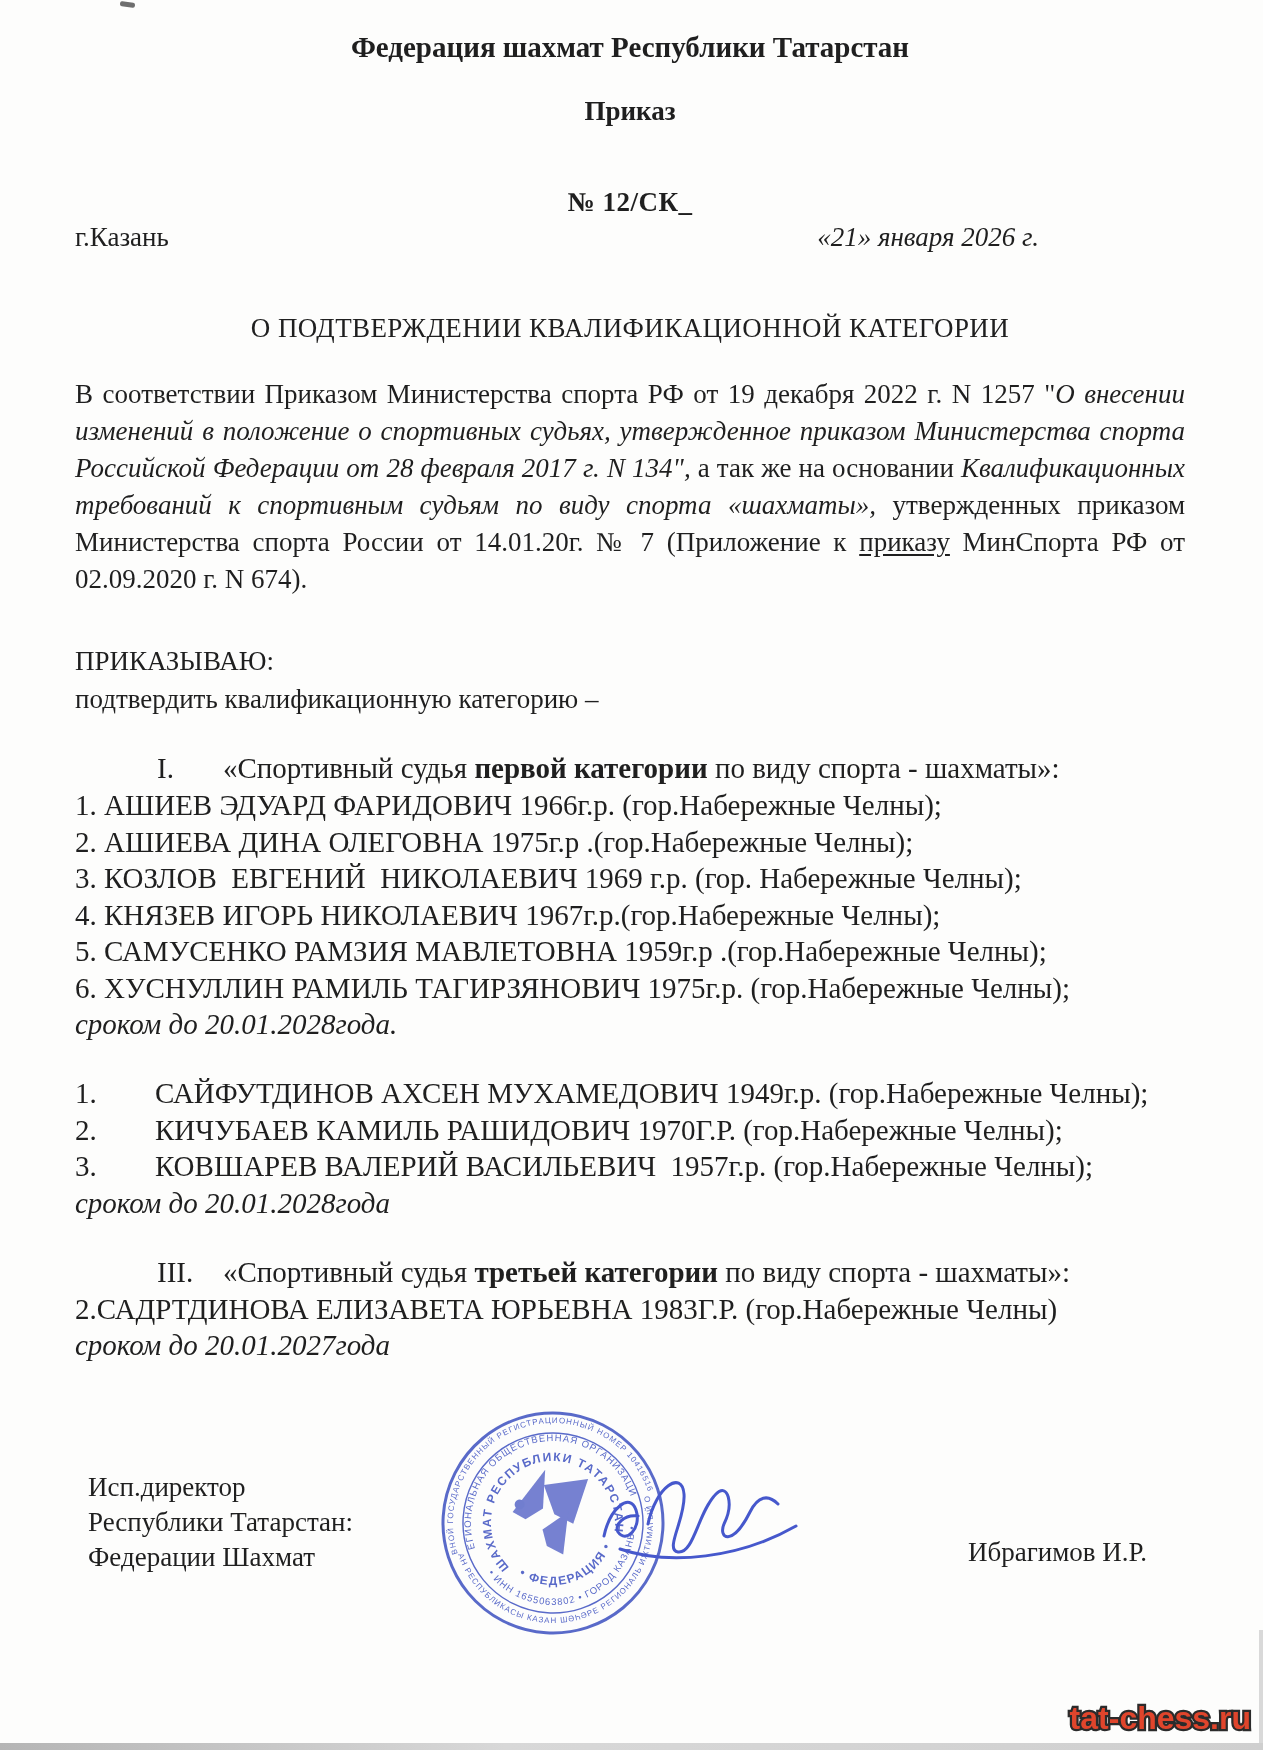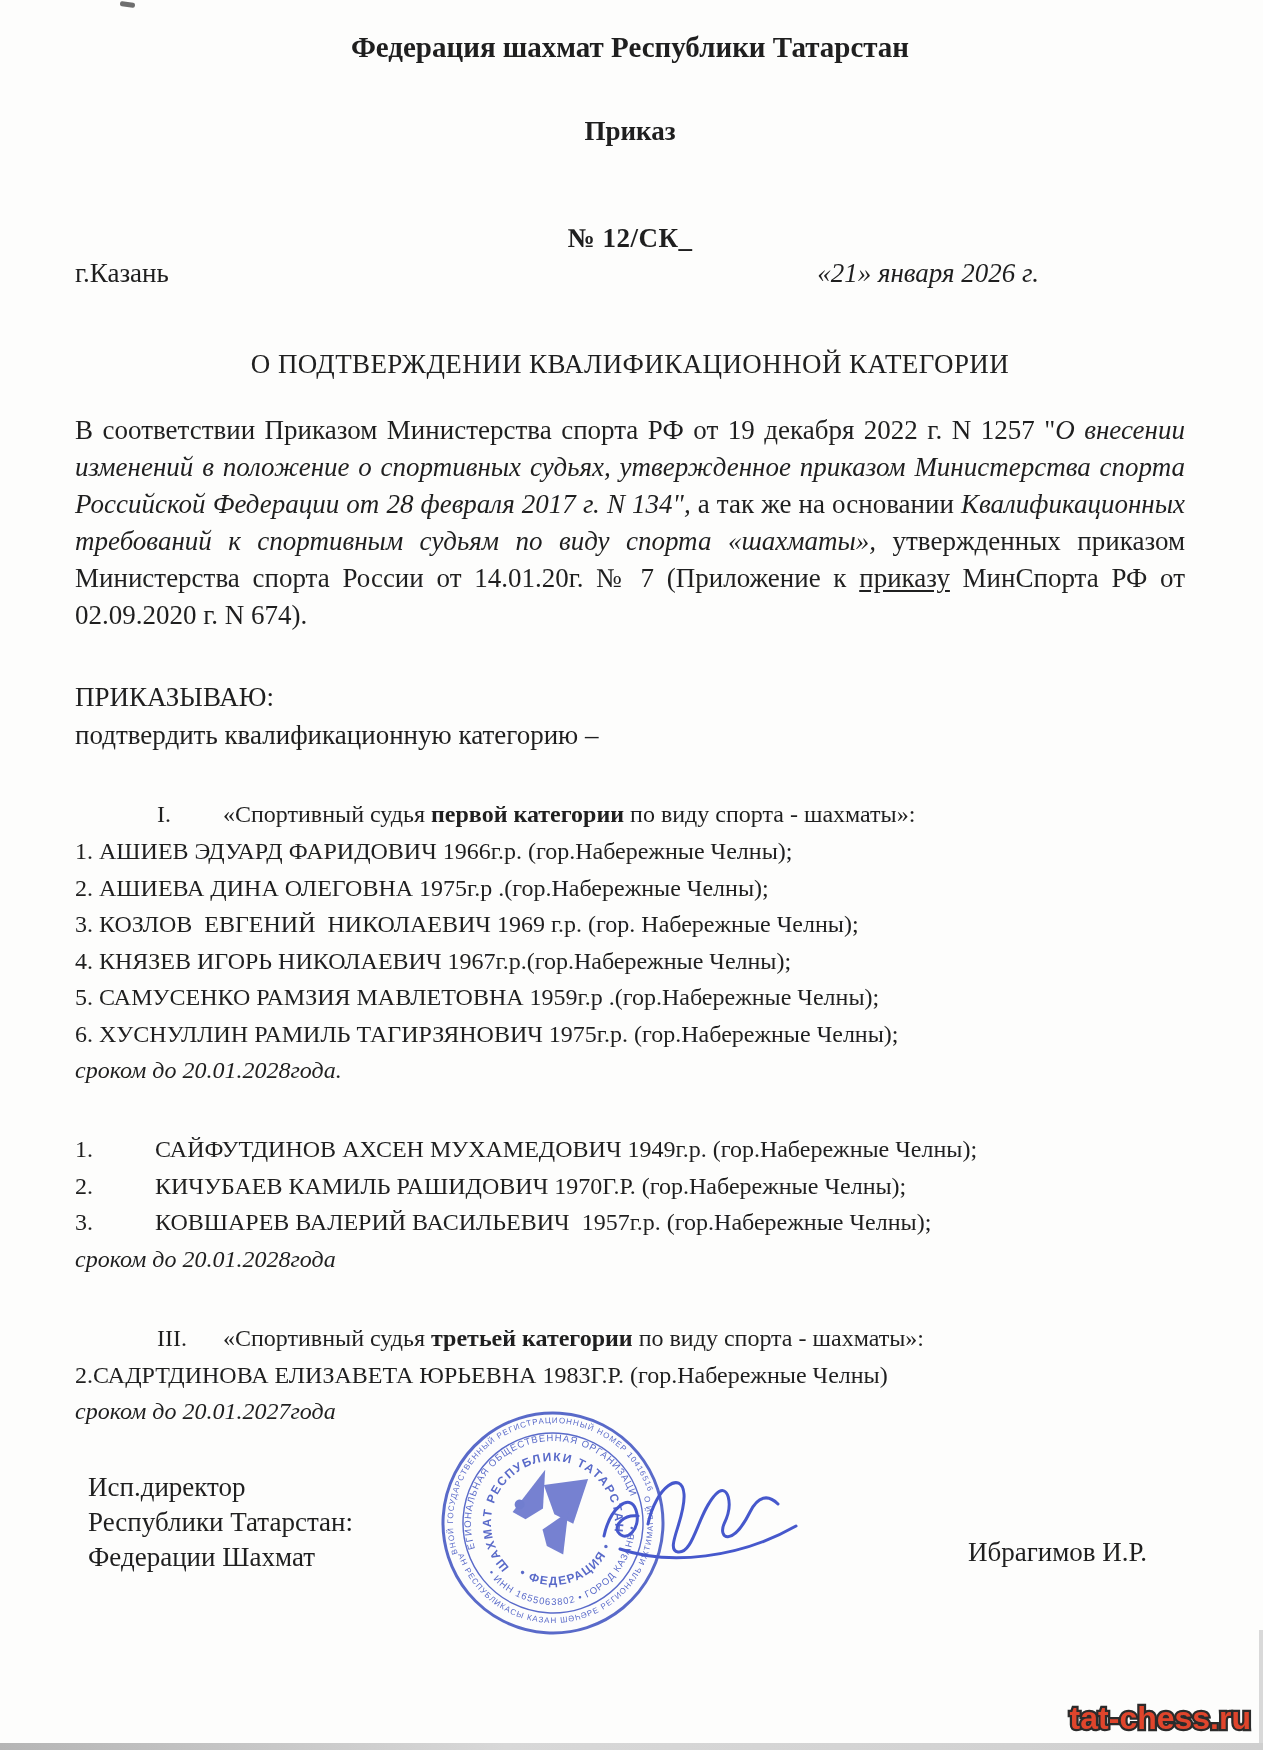--- a/index.html
+++ b/index.html
@@ -11,31 +11,31 @@
     font-family:"Liberation Serif","DejaVu Serif",serif;
     color:#1f1f1f;
     box-sizing:border-box;
     padding:0 78px 0 75px;
     overflow:hidden;
   }
   .i{font-style:italic}
   .u{text-decoration:underline;text-underline-offset:3px}
 
   .org-title{padding-top:30px;text-align:center;font-weight:bold;font-size:29px;line-height:34px;}
-  .doc-type{margin-top:52px;text-align:center;font-weight:bold;font-size:27px;}
-  .order-number{margin-top:76px;text-align:center;font-weight:bold;font-size:27px;letter-spacing:.5px;}
+  .doc-type{margin-top:32px;text-align:center;font-weight:bold;font-size:27px;}
+  .order-number{margin-top:60px;text-align:center;font-weight:bold;font-size:27px;letter-spacing:.5px;}
   .city-date{margin-top:4px;display:flex;justify-content:space-between;font-size:27px;}
   .city-date .date{padding-right:146px;font-style:italic;}
   .doc-title{margin-top:60px;text-align:center;font-size:27px;letter-spacing:.4px;}
 
   .preamble{margin-top:32px;font-size:27px;line-height:37px;text-align:justify;}
   .command{margin-top:44px;font-size:27px;line-height:38px;}
   .command-sub{font-size:27px;line-height:38px;}
 
-  .sec{margin-top:42px;font-size:24px;}
+  .sec{margin-top:32px;font-size:29px;}
   .sec-h{line-height:37px;padding-left:82px;}
   .roman{display:inline-block;width:66px;}
   .sec-item{line-height:36.5px;white-space:pre-wrap;}
   .num.tabbed{display:inline-block;width:80px;}
   .sec-term{font-style:italic;line-height:37px;}
 
   .sig-lines{position:absolute;left:88px;top:1470px;font-size:27px;line-height:35px;}
   .sig-name{position:absolute;left:968px;top:1537px;font-size:27px;}
   .stamp{position:absolute;left:428px;top:1398px;width:250px;height:250px;opacity:.92;}
   .scrawl{position:absolute;left:590px;top:1452px;width:215px;height:132px;}

